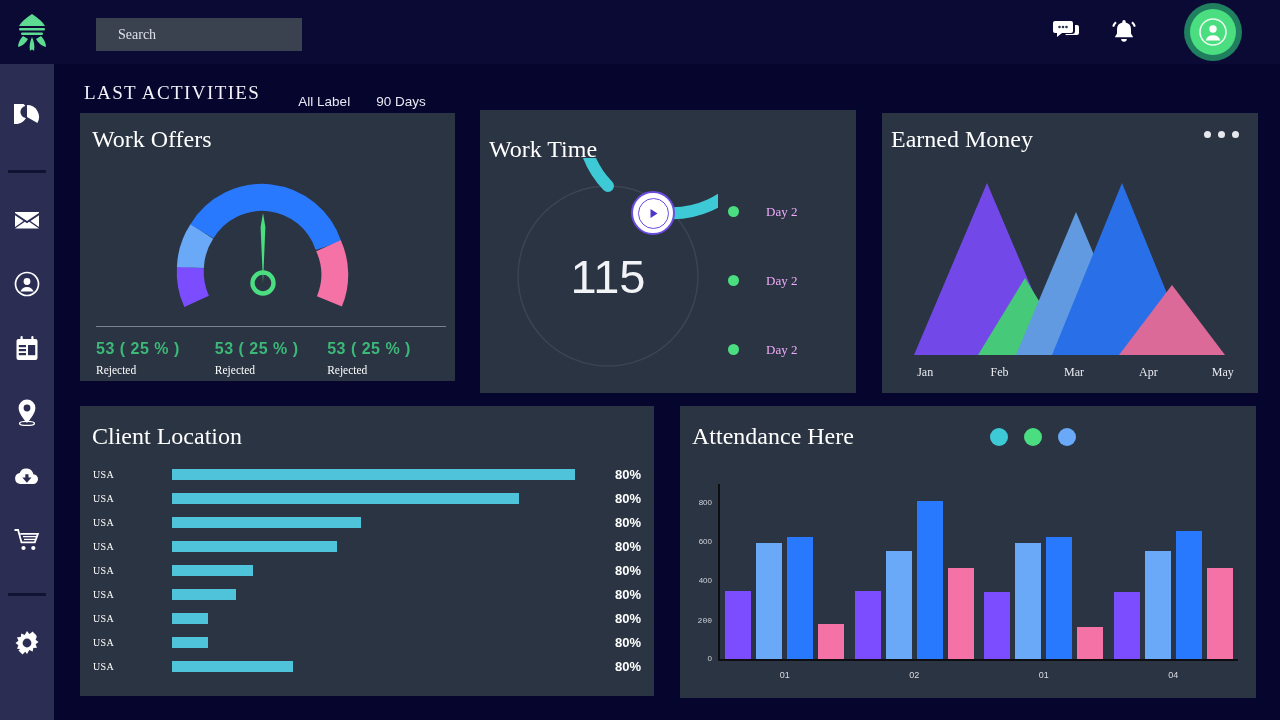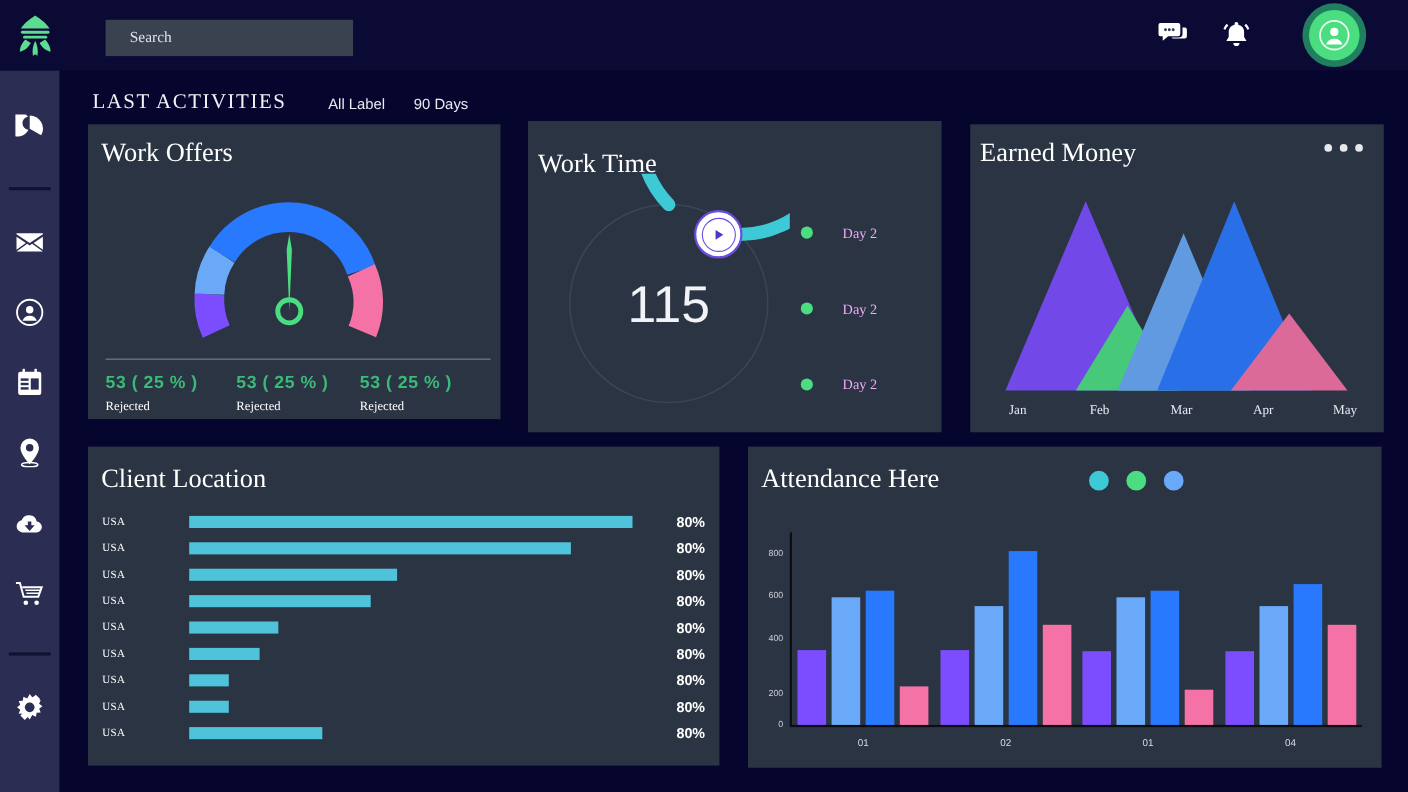--- a/index.html
+++ b/index.html
@@ -8,21 +8,21 @@
     background: #0a0a35;
     font-family: "Liberation Sans", sans-serif;
     overflow: hidden;
   }
   .app { position: relative; width: 1280px; height: 720px; background: #05052e; }
 
   
   .topbar { position: absolute; left: 0; top: 0; width: 1280px; height: 64px; background: #0a0a35; z-index: 5; }
   .logo { position: absolute; left: 10px; top: 8px; width: 44px; height: 46px; }
   .search-box {
-    position: absolute; left: 96px; top: 18px; width: 225px; height: 33px;
+    position: absolute; left: 96px; top: 18px; width: 206px; height: 33px;
     background: #3a4250; border: none; color: #e8e8ef;
     font-family: "Liberation Serif", serif; font-size: 14px; padding: 0 0 0 22px;
     outline: none;
   }
   .search-box::placeholder { color: #e0e0ea; }
   .top-icons { position: absolute; right: 38px; top: 0; height: 64px; display: flex; align-items: center; gap: 27px; }
   .ticon { width: 30px; height: 30px; display: flex; align-items: center; justify-content: center; cursor: pointer; }
   .avatar-wrap {
     width: 58px; height: 58px; border-radius: 50%;
     background: #1f7f5e; display: flex; align-items: center; justify-content: center;
@@ -39,21 +39,21 @@
     background: #2b2d52; display: flex; flex-direction: column; align-items: center;
     padding-top: 34px;
   }
   .side-item {
     width: 40px; height: 42px; margin-bottom: 22px;
     display: flex; align-items: center; justify-content: center; cursor: pointer;
   }
   .side-div { width: 38px; height: 3px; background: #101433; margin: 8px 0 28px 0; }
 
   
-  .page-head { position: absolute; left: 84px; top: 82px; display: flex; align-items: flex-start; }
+  .page-head { position: absolute; left: 84px; top: 82px; display: flex; align-items: flex-end; }
   .page-title {
     font-family: "Liberation Serif", serif; font-size: 19px; color: #f2f2f7;
     letter-spacing: 1.4px;
   }
   .filter { font-size: 13.5px; color: #e9e9f2; margin-left: 38px; cursor: pointer; position: relative; top: 5px; }
   .filter.second { margin-left: 26px; }
 
   
   .card { position: absolute; background: #2b3442; }
   .card-title {
@@ -436,21 +436,21 @@
       <i style="background:#3ec9d6"></i>
       <i style="background:#4ade80"></i>
       <i style="background:#6aa9f7"></i>
     </div>
 
     <div class="att-chart">
       <div class="att-axis-v"></div>
       <div class="att-axis-h"></div>
       <div id="att-yticks">
           <div class="att-ylab" style="left: 0px; top: 170px;">0</div>
-          <div class="att-ylab" style="left: 0px; top: 142px;">200</div>
+          <div class="att-ylab" style="left: 0px; top: 132px; font-family: Liberation Mono, monospace;">200</div>
           <div class="att-ylab" style="left: 0px; top: 92.2222px;">400</div>
           <div class="att-ylab" style="left: 0px; top: 53.3333px;">600</div>
           <div class="att-ylab" style="left: 0px; top: 14.4444px;">800</div>
         </div>
       <div class="bars-area" id="att-bars">
           <div class="bar" style="left: 5.25px; width: 26px; height: 68.0556px; background: rgb(124, 77, 255);"></div>
           <div class="bar" style="left: 36.25px; width: 26px; height: 116.278px; background: rgb(106, 169, 247);"></div>
           <div class="bar" style="left: 67.25px; width: 26px; height: 122.111px; background: rgb(41, 121, 255);"></div>
           <div class="bar" style="left: 98.25px; width: 26px; height: 34.6111px; background: rgb(244, 114, 166);"></div>
           <div class="bar" style="left: 134.75px; width: 26px; height: 68.0556px; background: rgb(124, 77, 255);"></div>

